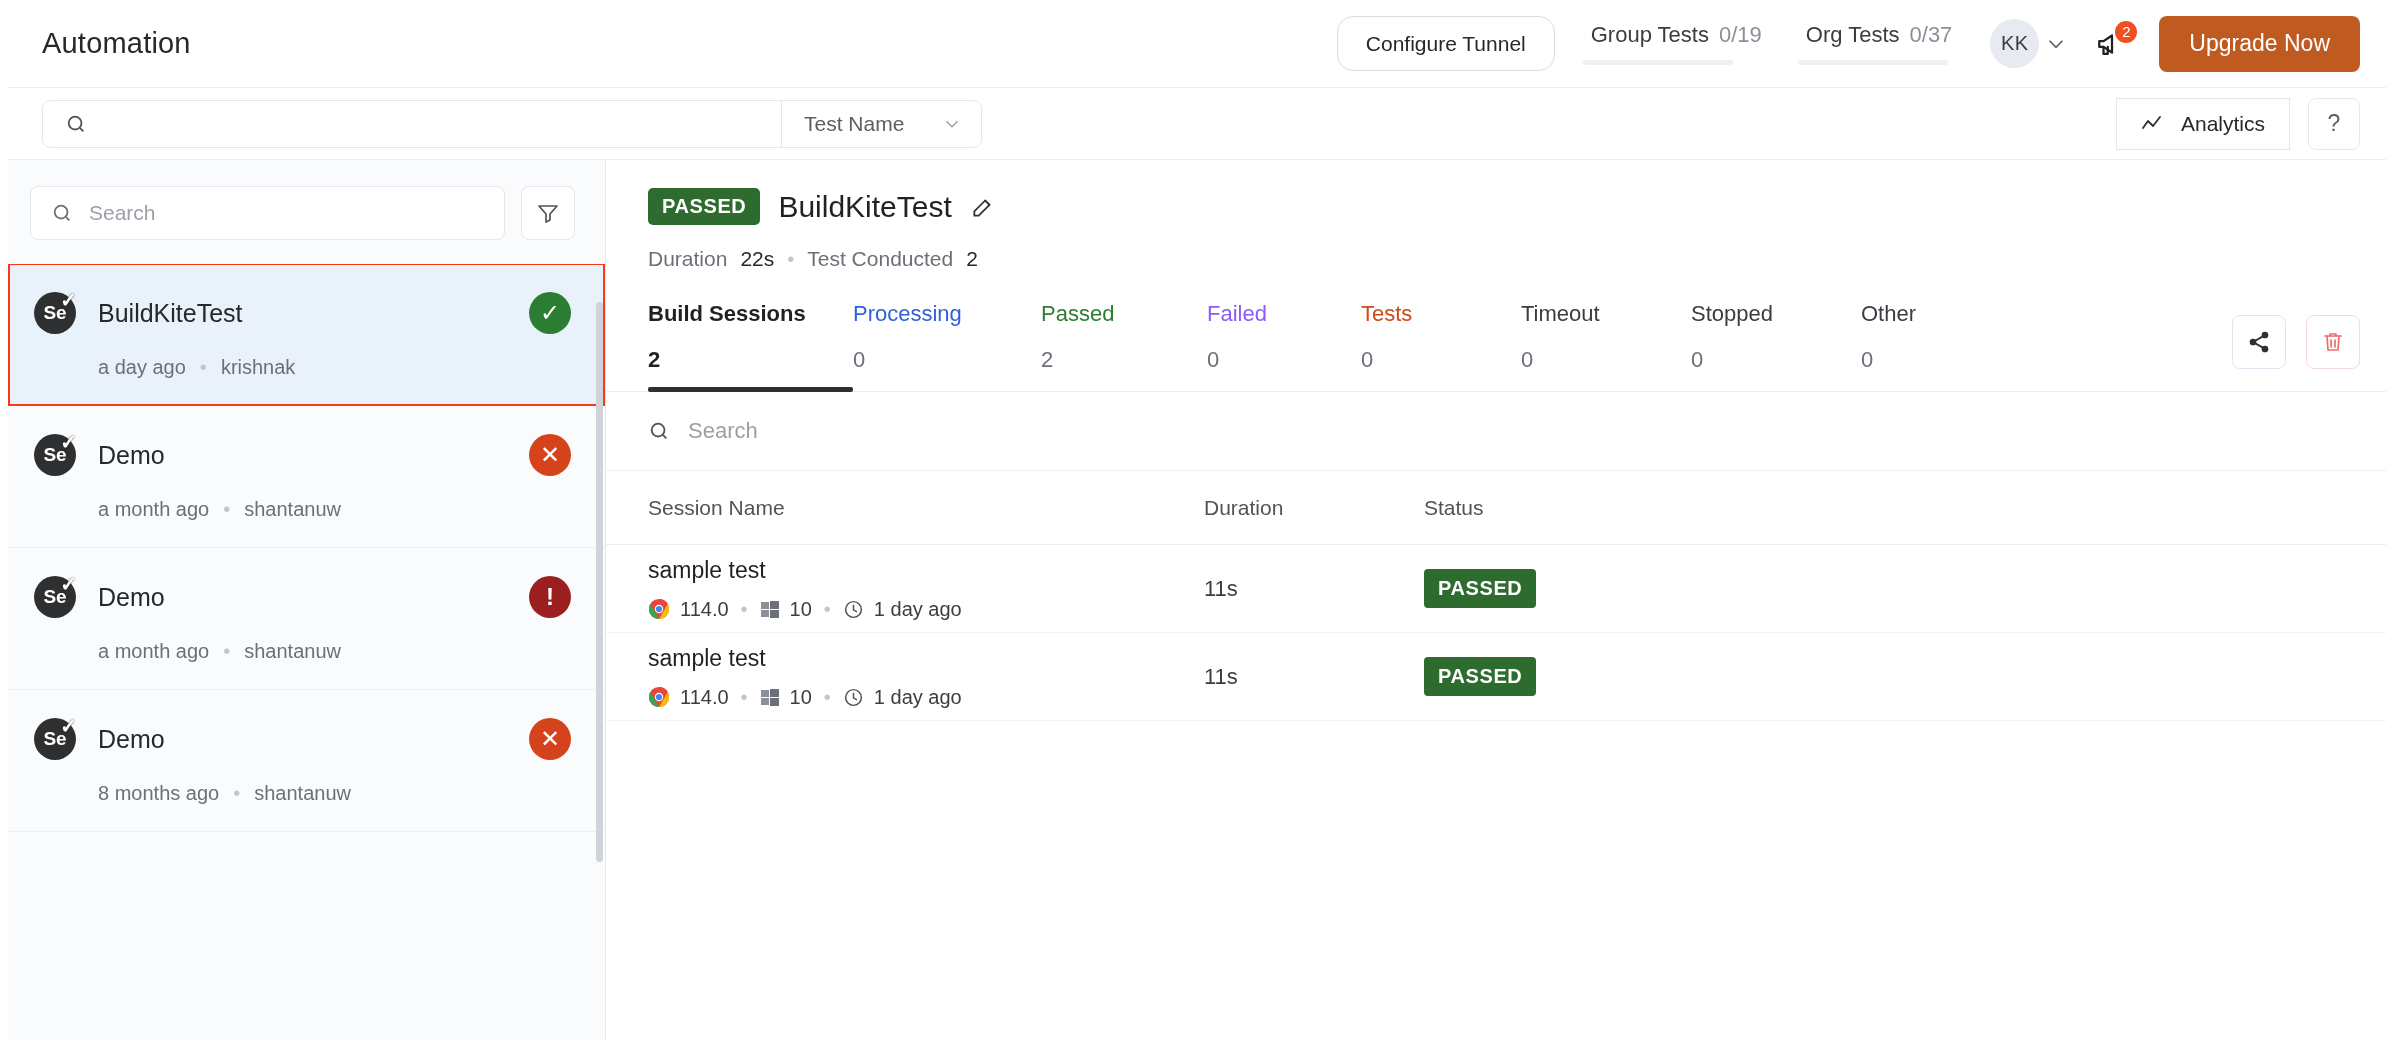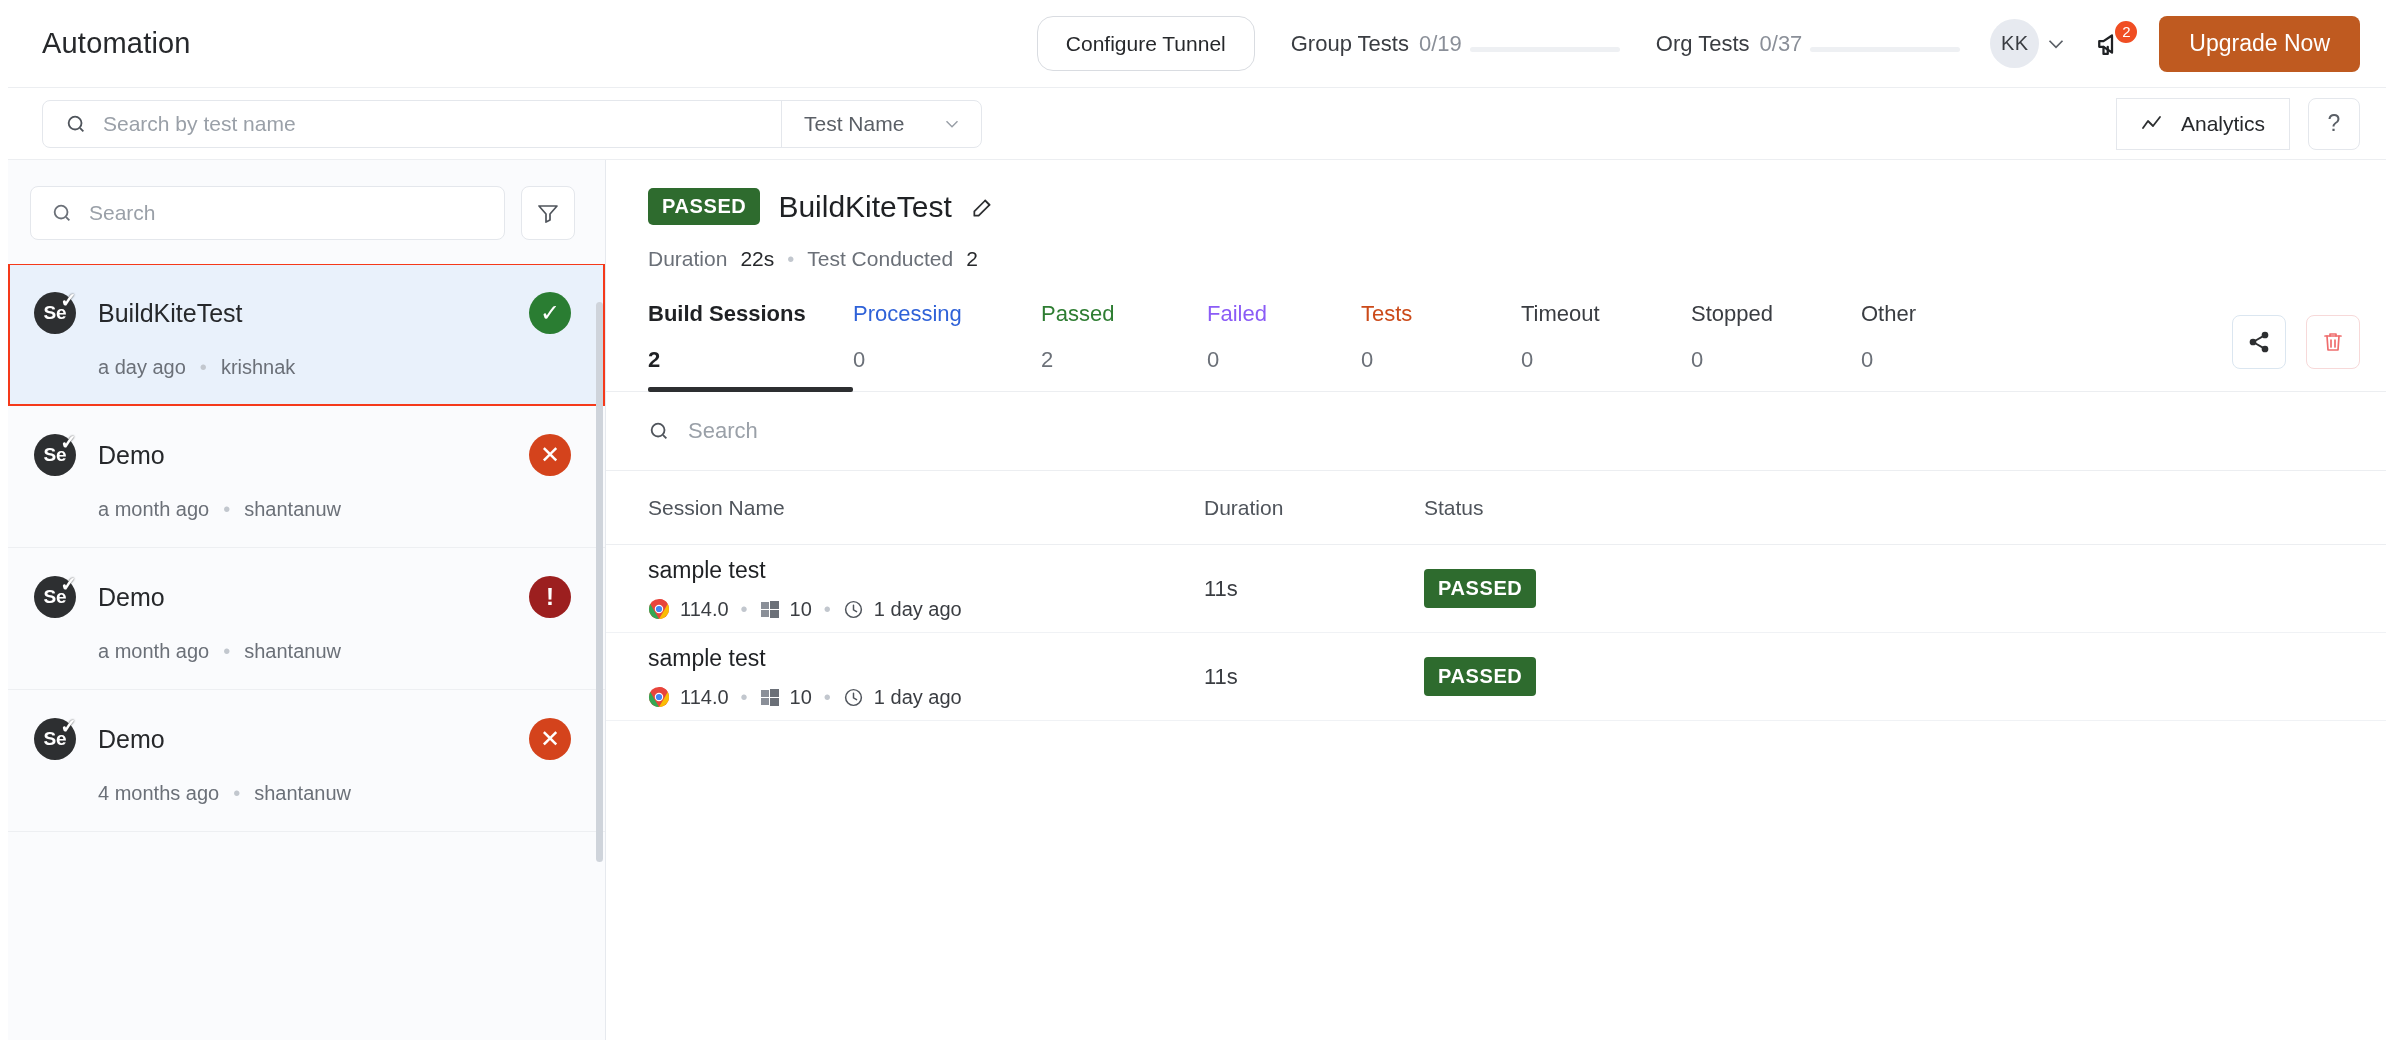--- a/index.html
+++ b/index.html
@@ -26,21 +26,21 @@
 
   .btn-outline {
     height: 55px; padding: 0 28px;
     display: inline-flex; align-items: center; justify-content: center;
     border: 1px solid #d9dce1; border-radius: 16px;
     background: #fff; color: #26282b;
     font-size: 21px; font-family: inherit;
     cursor: pointer; white-space: nowrap;
   }
 
-  .quota { display: flex; flex-direction: row; align-items: center; margin-left: 28px; }
+  .quota { display: flex; flex-direction: column; align-items: flex-start; margin-left: 28px; }
   .quota-row { display: flex; align-items: baseline; gap: 10px; padding: 0 8px; white-space: nowrap; }
   .quota-label { font-size: 22px; color: #3a3d42; }
   .quota-value { font-size: 22px; color: #8a8f98; }
   .quota-bar { margin-top: 12px; height: 5px; width: 150px; background: #eef0f3; border-radius: 3px; }
 
   .avatar-wrap { display: flex; align-items: center; margin-left: 30px; gap: 4px; cursor: pointer; }
   .avatar {
     width: 49px; height: 49px; border-radius: 50%;
     background: #e7eaf0; color: #3a3d42;
     display: flex; align-items: center; justify-content: center;
@@ -303,21 +303,20 @@
 
   <div class="toolbar">
     <div class="search-combo">
       <div class="search-field">
         <span>
           <svg width="22" height="22" viewBox="0 0 24 24" fill="none" stroke="#4f545b" stroke-width="2">
               <circle cx="11" cy="11" r="7"></circle>
               <path d="M20 20l-3.5-3.5"></path>
             </svg>
         </span>
-        <input type="text" placeholder="Search by test name" style="">
       </div>
       <div class="search-select">
         <span>Test Name</span>
         <span>
           <svg width="22" height="22" viewBox="0 0 24 24" fill="none" stroke="#9aa0a8" stroke-width="1.6">
               <path d="M6 9l6 6 6-6"></path>
             </svg>
         </span>
       </div>
     </div>
@@ -400,21 +399,21 @@
           </div>
         </div>
 
         <div class="test-item">
           <div class="ti-top">
             <div class="se-icon">Se<span class="tick">✓</span></div>
             <div class="ti-name">Demo</div>
             <div class="ti-badge fail">✕</div>
           </div>
           <div class="ti-sub">
-            <span>4 months ago</span>
+            <span>8 months ago</span>
             <span class="dot-sep">•</span>
             <span>shantanuw</span>
           </div>
         </div>
 
       </div>
       <div class="side-scrollbar"></div>
     </div>
 
     <div class="main">

